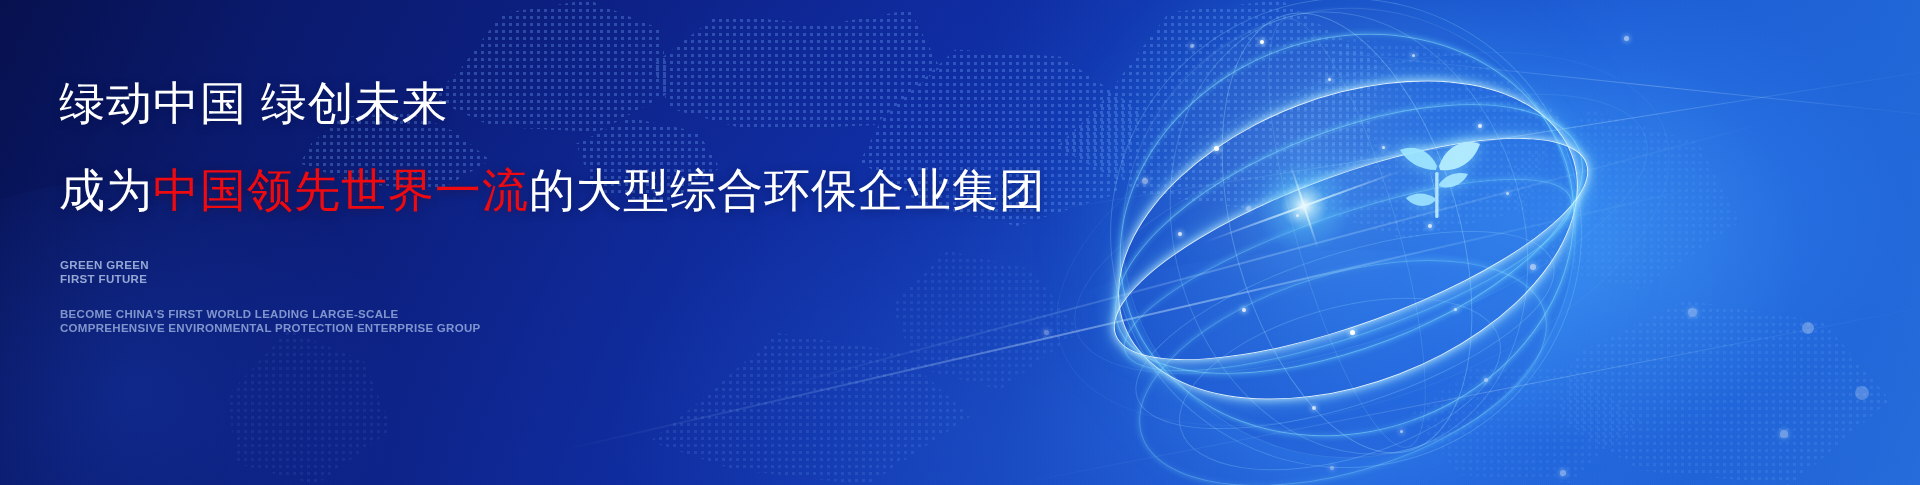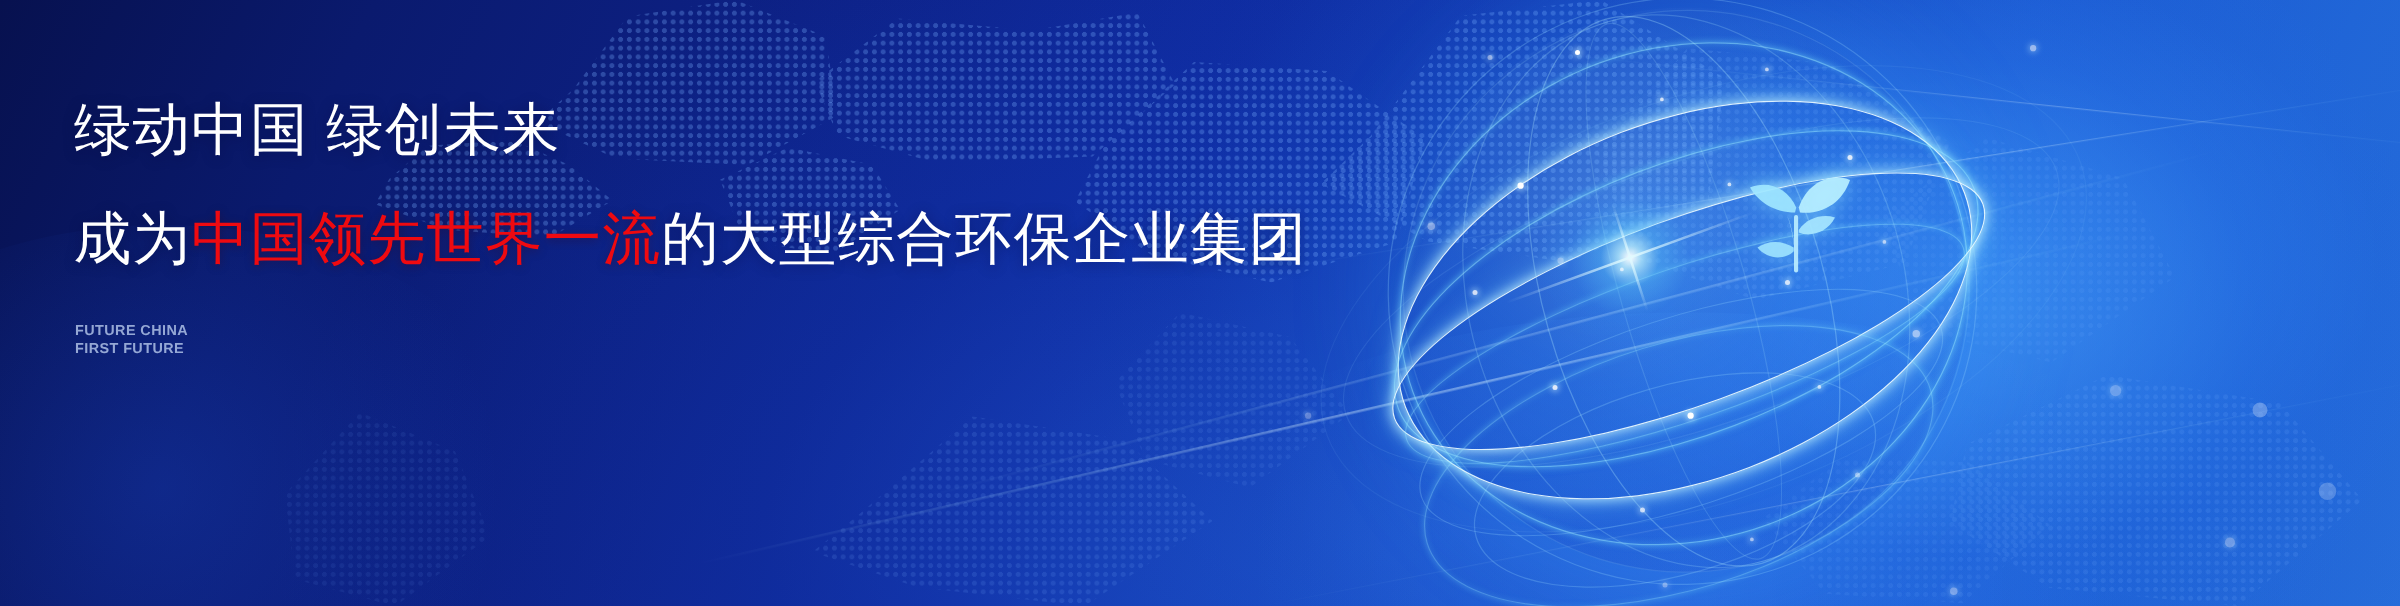--- a/index.html
+++ b/index.html
@@ -328,19 +328,23 @@
 
     <div id="headline-1">
       <span>绿动中国 绿创未来</span>
     </div>
 
     <div id="headline-2">
       <span>成为</span><span class="hl">中国领先世界一流</span><span>的大型综合环保企业集团</span>
     </div>
 
     <div id="tagline-en">
-      <div>FUTURE CHINA</div>
+      <div>GREEN GREEN</div>
       <div>FIRST FUTURE</div>
     </div>
 
+    <div id="subtitle-en">
+      <div>BECOME CHINA'S FIRST WORLD LEADING LARGE-SCALE</div>
+      <div>COMPREHENSIVE ENVIRONMENTAL PROTECTION ENTERPRISE GROUP</div>
+    </div>
 
   </div>
 </div>
 
 </body></html>

